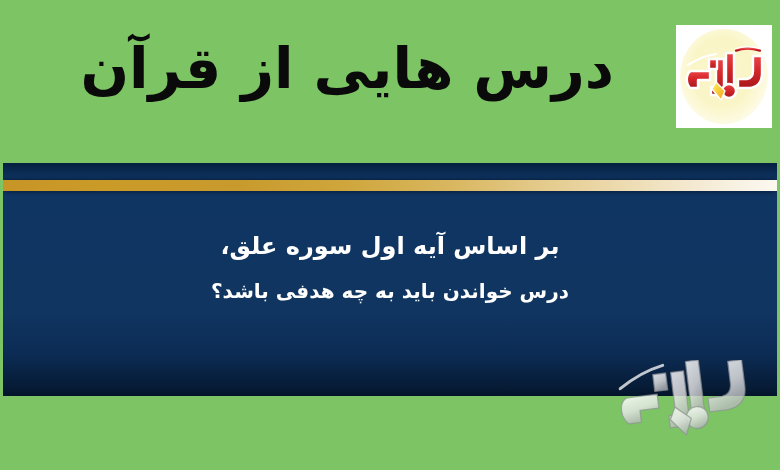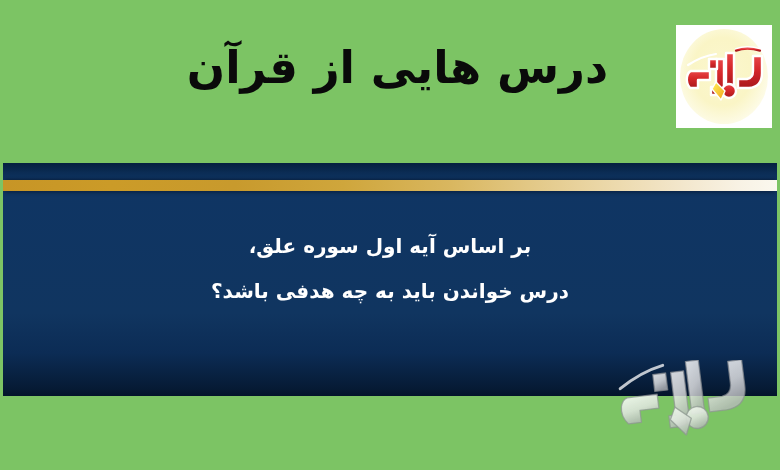--- a/index.html
+++ b/index.html
@@ -10,26 +10,26 @@
     position:relative;
   }
 
   
   #header {
     position:absolute; left:0; top:0; width:780px; height:163px;
     background:#7cc464;
   }
   #page-title {
     position:absolute;
-    right:172px; top:36px;
+    right:166px; top:36px;
     width:520px;
     text-align:right;
     direction:rtl;
     font-family:"DejaVu Sans", sans-serif;
-    font-size:45px;
+    font-size:57px;
     font-weight:bold;
     color:#0a0a0a;
     line-height:64px;
     letter-spacing:0px;
     white-space:nowrap;
   }
 
   
   #logo-card {
     position:absolute;
@@ -77,21 +77,21 @@
   
   #question-block {
     position:absolute;
     left:0; top:62px; width:774px;
     direction:rtl; text-align:center;
     color:#ffffff;
     font-family:"DejaVu Sans", sans-serif;
     font-weight:bold;
   }
   .q-line { white-space:nowrap; }
-  #q-line-1 { font-size:20px; line-height:42px; }
+  #q-line-1 { font-size:24px; line-height:42px; }
   #q-line-2 { font-size:20px; line-height:48px; }
 
   
   #watermark {
     position:absolute;
     left:612px; top:360px;
     width:160px; height:78px;
     opacity:.88;
     pointer-events:none;
   }

